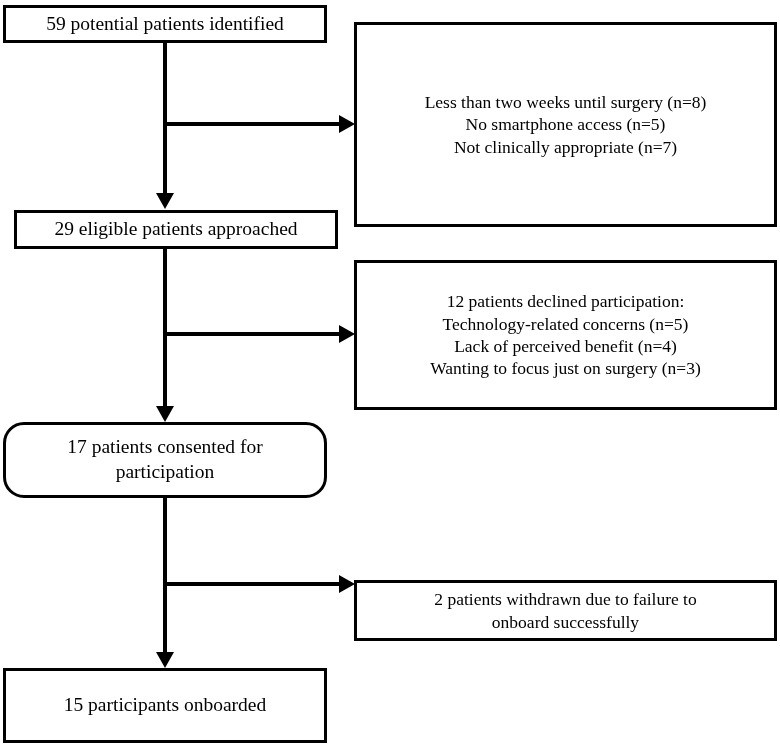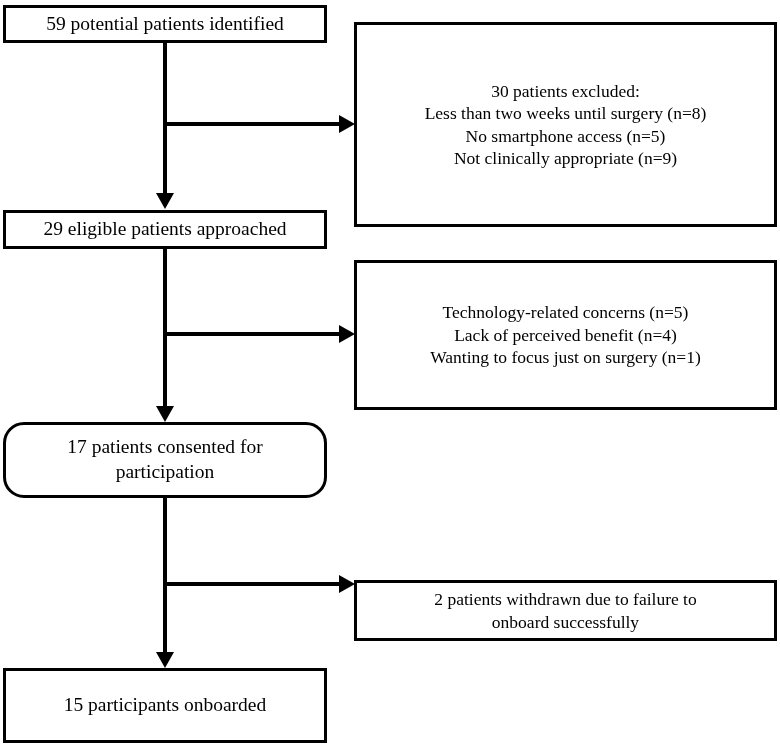--- a/index.html
+++ b/index.html
@@ -33,21 +33,21 @@
     padding: 0 6px;
     box-sizing: border-box;
   }
   .node .line {
     display: block;
     white-space: nowrap;
   }
 
   
   #node-identified  { left: 3px;  top: 5px;   width: 324px; height: 38px;  font-size: 19.5px; }
-  #node-eligible    { left: 3px;  top: 210px; width: 324px; height: 39px;  font-size: 19.5px; }
+  #node-eligible    { left: 14px;  top: 210px; width: 324px; height: 39px;  font-size: 19.5px; }
   #node-consented   { left: 3px;  top: 422px; width: 324px; height: 76px;  font-size: 19.5px; border-radius: 21px; }
   #node-onboarded   { left: 3px;  top: 668px; width: 324px; height: 75px;  font-size: 19.5px; }
 
   
   #node-excluded    { left: 354px; top: 22px;  width: 423px; height: 205px; font-size: 17.5px; }
   #node-declined    { left: 354px; top: 260px; width: 423px; height: 150px; font-size: 17.5px; }
   #node-withdrawn   { left: 354px; top: 580px; width: 423px; height: 61px;  font-size: 17.5px; }
 
   
   .vline {
@@ -120,32 +120,32 @@
   </div>
 
   <div class="node" id="node-onboarded">
     <div class="lines">
       <span class="line">15 participants onboarded</span>
     </div>
   </div>
 
   <div class="node" id="node-excluded">
     <div class="lines">
-      <span class="line">30 patients excluded:</span>
       <span class="line">Less than two weeks until surgery (n=8)</span>
       <span class="line">No smartphone access (n=5)</span>
-      <span class="line">Not clinically appropriate (n=9)</span>
+      <span class="line">Not clinically appropriate (n=7)</span>
     </div>
   </div>
 
   <div class="node" id="node-declined">
     <div class="lines">
+      <span class="line">12 patients declined participation:</span>
       <span class="line">Technology-related concerns (n=5)</span>
       <span class="line">Lack of perceived benefit (n=4)</span>
-      <span class="line">Wanting to focus just on surgery (n=1)</span>
+      <span class="line">Wanting to focus just on surgery (n=3)</span>
     </div>
   </div>
 
   <div class="node" id="node-withdrawn">
     <div class="lines">
       <span class="line">2 patients withdrawn due to failure to</span>
       <span class="line">onboard successfully</span>
     </div>
   </div>
 

